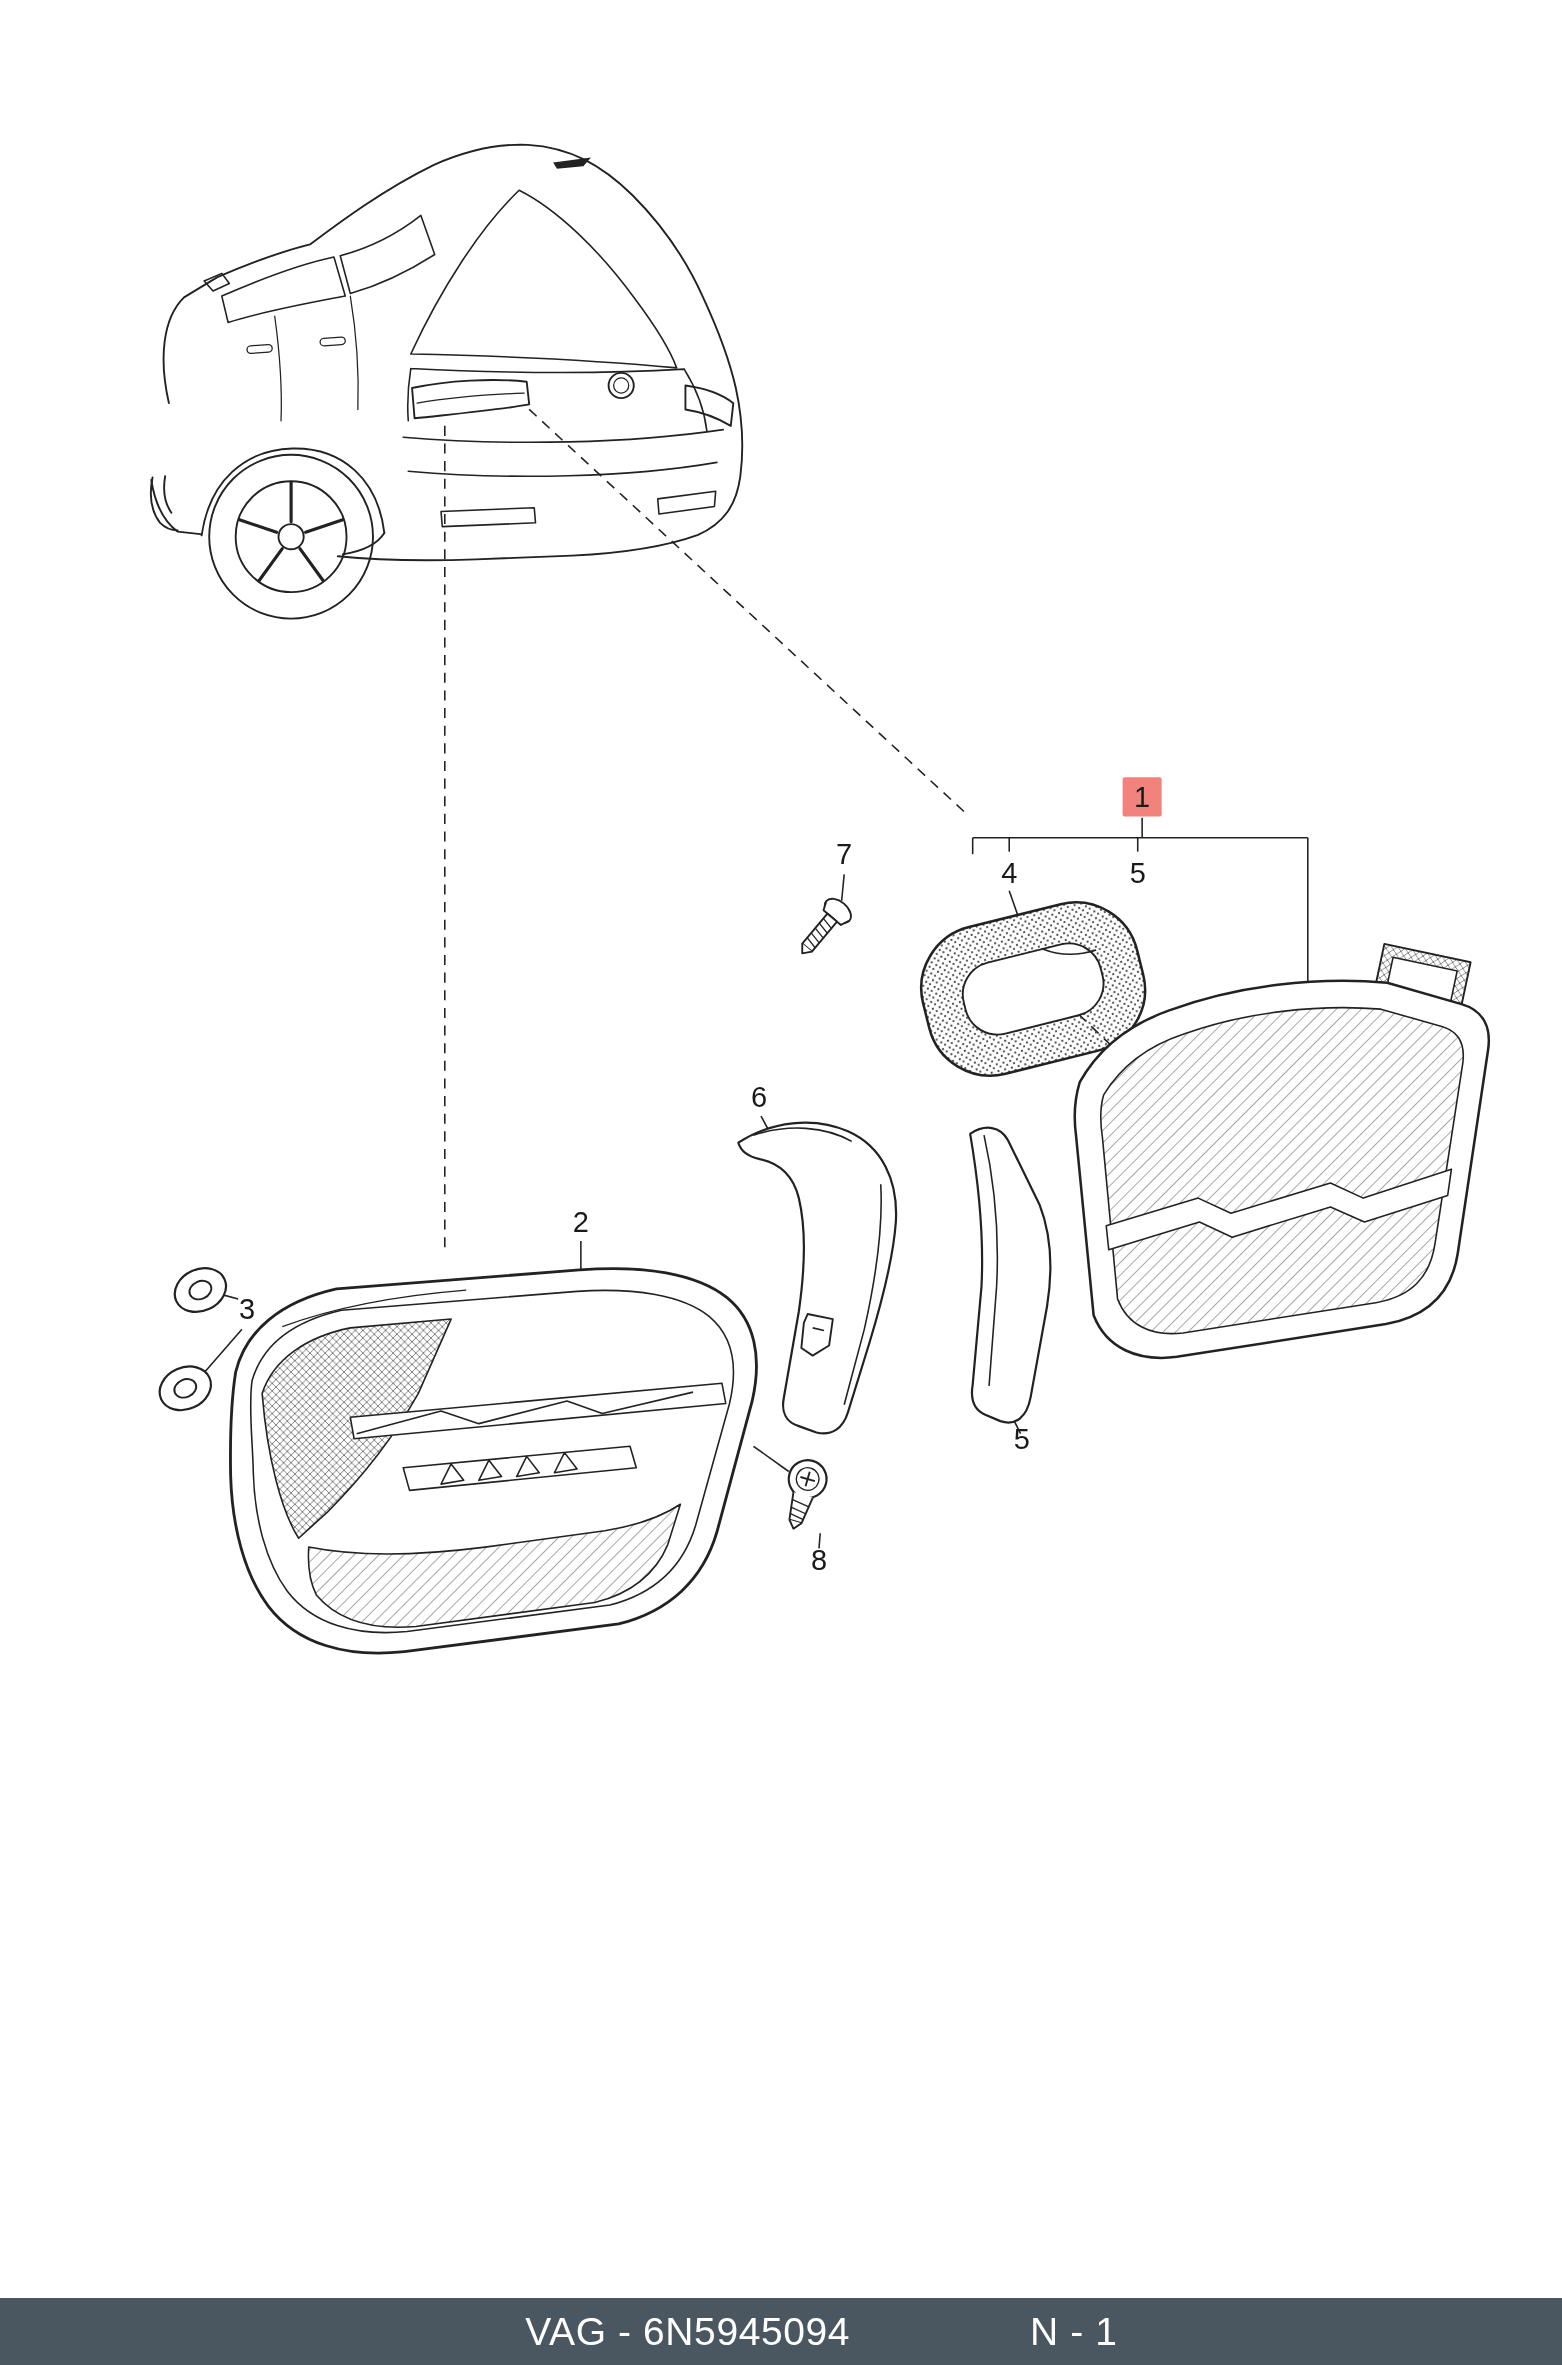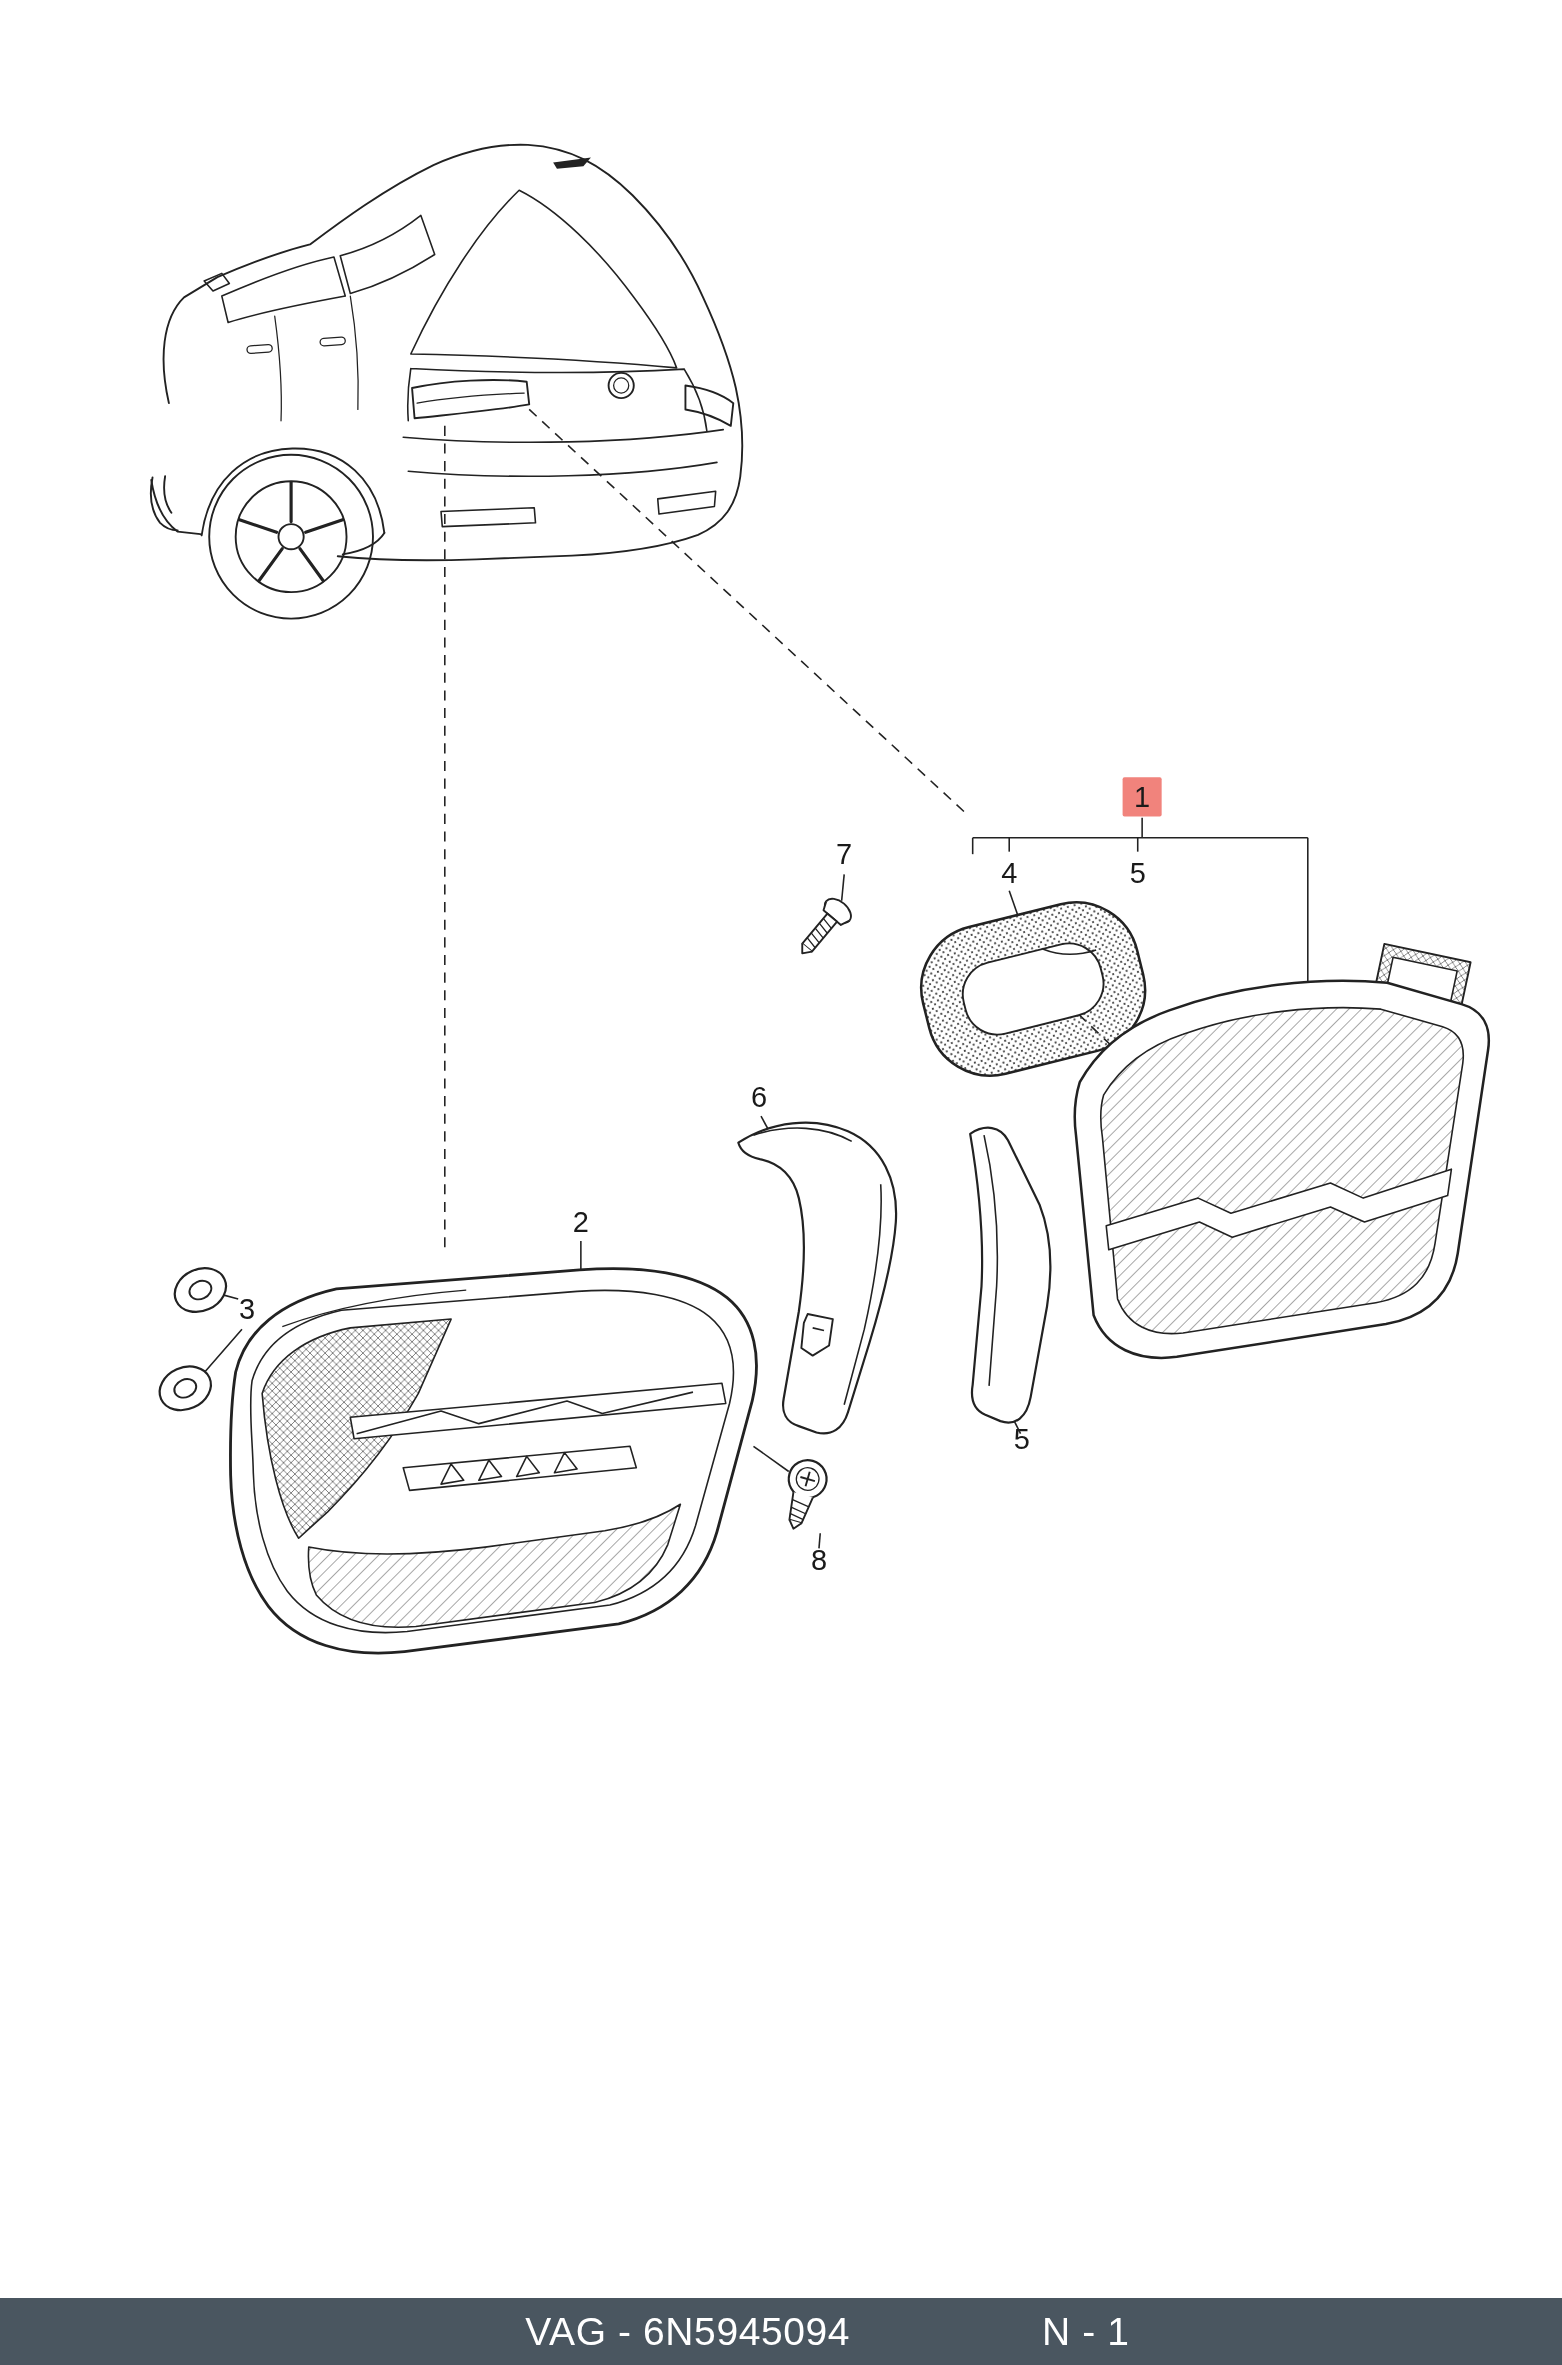--- a/index.html
+++ b/index.html
@@ -32,21 +32,21 @@
   .footer span {
     position: absolute;
     top: 50%;
     transform: translate(-50%, -50%);
     color: #ffffff;
     font-size: 39px;
     letter-spacing: 0.6px;
     white-space: nowrap;
   }
   .footer .code { left: 44%; }
-  .footer .pageref { left: 68.7%; margin-left: 12px; }
+  .footer .pageref { left: 68.7%; }
 </style>
 </head>
 <body>
 
 <svg class="diagram" width="1563" height="2366" viewBox="0 0 2481 3756">
   <defs>
     <pattern id="hatch" width="14" height="14" patternUnits="userSpaceOnUse" patternTransform="rotate(45)">
       <line x1="0" y1="0" x2="0" y2="14" stroke="#3a3a3a" stroke-width="1.4"></line>
     </pattern>
     <pattern id="crosshatch" width="12" height="12" patternUnits="userSpaceOnUse">

